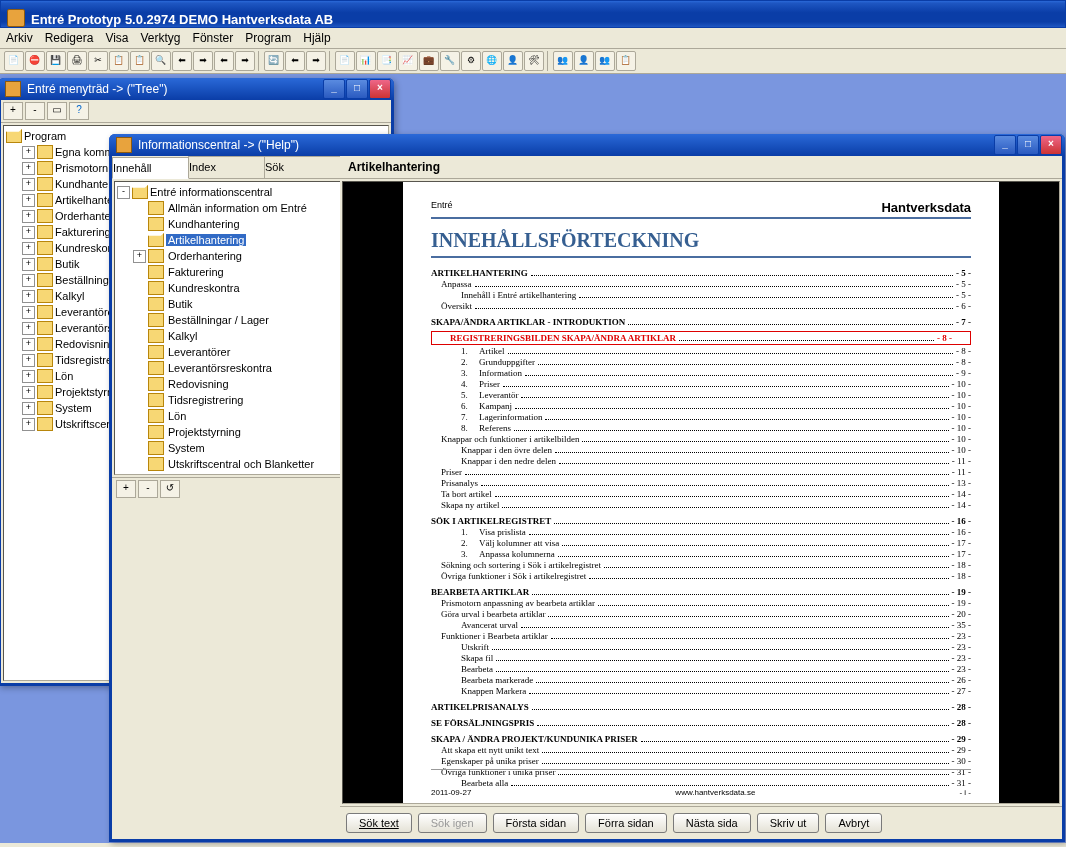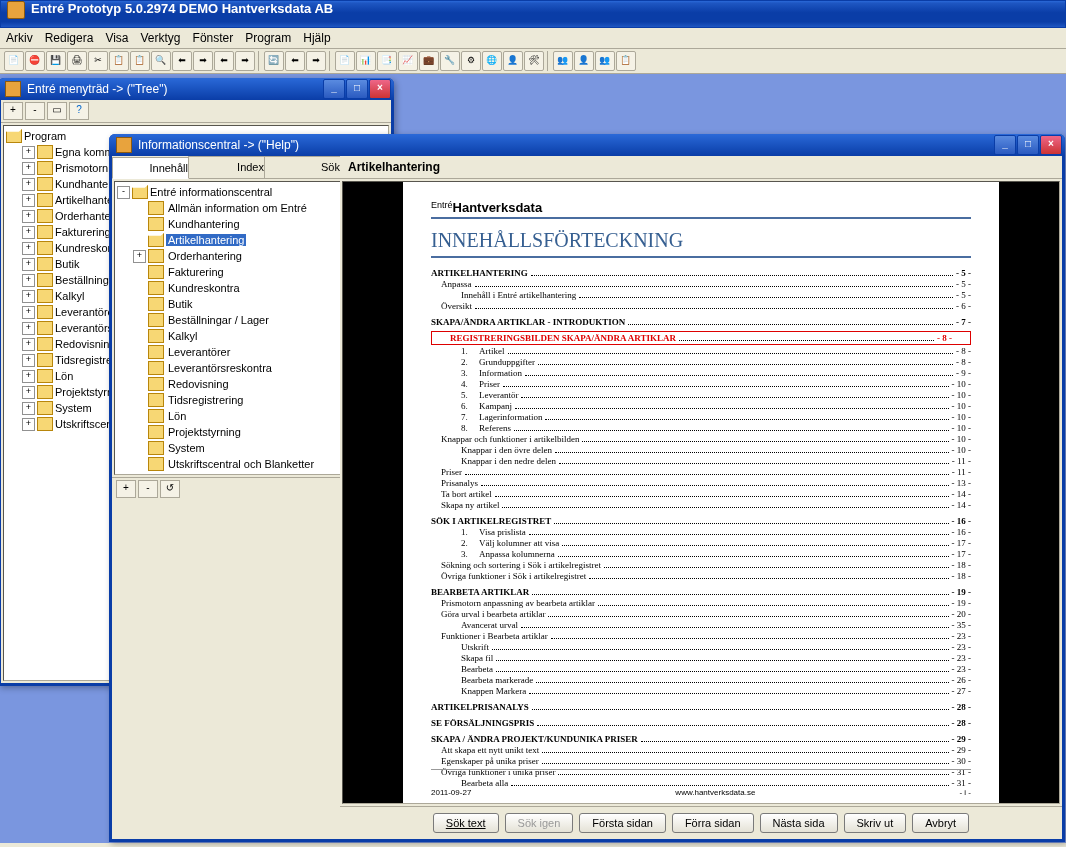--- a/index.html
+++ b/index.html
@@ -1,17 +1,17 @@
 <!DOCTYPE html>
 <html><head>
 <meta charset="utf-8">
 <style>
 html,body{margin:0;padding:0;font-family:Tahoma,Arial,sans-serif;font-size:11px;background:#3a6ea5;overflow:hidden}
 .main-window{position:relative;width:1066px;height:847px;background:#ece9d8}
-.titlebar{height:26px;background:linear-gradient(to bottom,#2a69d8 0%,#1e56c2 8%,#0a3da7 45%,#0a3da7 80%,#1e56c2 100%);color:#fff;font-weight:bold;font-size:13px;display:flex;align-items:flex-start;padding-left:6px;gap:6px;border:1px solid #0a3da7}
+.titlebar{height:26px;background:linear-gradient(to bottom,#2a69d8 0%,#1e56c2 8%,#0a3da7 45%,#0a3da7 80%,#1e56c2 100%);color:#fff;font-weight:bold;font-size:13px;display:flex;align-items:flex-end;padding-left:6px;gap:6px;border:1px solid #0a3da7}
 .titlebar .ticon{width:16px;height:16px;background:#e8a33d;border:1px solid #8c5a10;border-radius:2px}
 .menubar{background:#ece9d8;padding:3px 6px;display:flex;gap:12px;font-size:12px;border-bottom:1px solid #aca899}
 .menubar span{cursor:default}
 .toolbar{background:#ece9d8;padding:2px 4px;display:flex;gap:1px;border-bottom:1px solid #aca899;flex-wrap:wrap}
 .tb-btn{width:18px;height:18px;border:1px solid #aca899;background:#f5f2e6;border-radius:2px;font-size:9px;text-align:center;line-height:16px;overflow:hidden}
 .tb-sep{width:2px;height:20px;border-left:1px solid #aca899;margin:0 2px}
 .workspace{position:relative;background:#7a96df;height:calc(100% - 78px)}
 .child-win{position:absolute;border:3px solid #0a3da7;border-radius:6px 6px 0 0;background:#ece9d8;display:flex;flex-direction:column;box-shadow:2px 2px 6px rgba(0,0,0,.3)}
 .child-title{height:22px;background:linear-gradient(to bottom,#2a69d8,#0a3da7);color:#fff;display:flex;align-items:center;justify-content:space-between;padding:0 3px;font-size:12px;margin:-3px -3px 0 -3px;border-radius:6px 6px 0 0}
 .child-title .left{display:flex;align-items:center;gap:6px;padding-left:4px}
@@ -24,42 +24,42 @@
 .tree-pane{flex:1;background:#fff;overflow:auto;margin:2px;border:1px inset #aca899;padding:2px;font-size:11px}
 .tree-node{white-space:nowrap;display:flex;align-items:center;gap:2px;padding:1px 0}
 .tree-node .exp{width:11px;height:11px;border:1px solid #919191;text-align:center;line-height:9px;font-size:9px;background:#fff}
 .tree-node .fld{width:14px;height:12px;background:#f7d774;border:1px solid #b8860b;flex-shrink:0}
 .tree-node .open-fld{width:14px;height:12px;background:#f7d774;border:1px solid #b8860b;flex-shrink:0;clip-path:polygon(0 20%,80% 20%,100% 0,100% 100%,0 100%)}
 .tree-children{padding-left:16px}
 .tree-sel{background:#316ac5;color:#fff}
 
 .help-win{left:109px;top:60px;width:950px;height:702px}
 .help-tabs{display:flex;background:#ece9d8;border-bottom:1px solid #aca899}
-.help-tab{flex:0 0 75px;text-align:right;padding:4px 0;border:1px solid #aca899;border-bottom:none;background:#ece9d8;font-size:11px;margin-right:-1px}
+.help-tab{flex:0 0 75px;text-align:left;padding:4px 0;border:1px solid #aca899;border-bottom:none;background:#ece9d8;font-size:11px;margin-right:-1px}
 .help-tab.active{background:#fff;border-bottom:1px solid #fff;position:relative;top:1px}
 .help-body{display:flex;flex:1;overflow:hidden}
 .help-nav{width:226px;background:#fff;border:1px inset #aca899;margin:2px;overflow:auto;font-size:11px;padding:2px}
 .help-content{flex:1;display:flex;flex-direction:column;background:#ece9d8;overflow:hidden}
 .help-header{background:#ece9d8;padding:4px 8px;font-weight:bold;font-size:12px;border-bottom:1px solid #aca899}
 .doc-viewer{flex:1;background:#000;display:flex;justify-content:center;overflow:auto;border:1px inset #aca899;margin:2px}
 .page{background:#fff;width:540px;margin:0;padding:18px 28px 10px 28px;font-family:"Times New Roman",serif;font-size:9px;box-shadow:0 0 6px #000;color:#000;position:relative}
-.page-head{display:flex;border-bottom:2px solid #4a6da0;padding-bottom:2px;margin-bottom:10px;font-family:Arial,sans-serif}
+.page-head{display:flex;justify-content:space-between;border-bottom:2px solid #4a6da0;padding-bottom:2px;margin-bottom:10px;font-family:Arial,sans-serif}
 .page-head .brand{font-weight:bold;font-size:13px}
-.doc-title{color:#365f91;font-size:20px;font-weight:normal;border-bottom:2px solid #4a6da0;padding-bottom:4px;margin-bottom:10px;font-family:"Times New Roman",serif}
+.doc-title{color:#365f91;font-size:20px;font-weight:bold;border-bottom:2px solid #4a6da0;padding-bottom:4px;margin-bottom:10px;font-family:"Times New Roman",serif}
 .toc-line{display:flex;margin:1px 0;white-space:nowrap}
 .toc-line .label{flex:0 0 auto}
 .toc-line .dots{flex:1;border-bottom:1px dotted #000;margin:0 3px 2px 3px}
 .toc-line .pg{flex:0 0 auto}
 .toc-h1{font-weight:bold;margin-top:6px}
 .toc-h2{padding-left:10px}
 .toc-h3{padding-left:30px}
 .toc-num{display:inline-block;width:18px}
 .page-foot{position:absolute;bottom:6px;left:28px;right:28px;display:flex;justify-content:space-between;border-top:1px solid #999;padding-top:18px;font-size:8px;font-family:Arial,sans-serif}
 .red-box{border:1.5px solid #d00;color:#d00;padding:1px 18px;margin-top:4px}
-.help-buttons{display:flex;gap:6px;justify-content:center;padding:6px;background:#ece9d8;border-top:1px solid #aca899}
+.help-buttons{display:flex;gap:6px;justify-content:flex-start;padding:6px;background:#ece9d8;border-top:1px solid #aca899}
 .btn{border:1px solid #7a7a7a;background:linear-gradient(#fff,#e4e2d6);padding:3px 12px;border-radius:3px;font-size:11px;font-family:Tahoma,sans-serif}
 .btn u{text-decoration:underline}
 .btn.disabled{color:#999}
 .bottom-ctrl{display:flex;gap:2px;padding:2px 4px;border-top:1px solid #aca899;background:#ece9d8}
 </style>
 </head>
 <body>
 
 <div class="main-window">
   <div class="titlebar">

